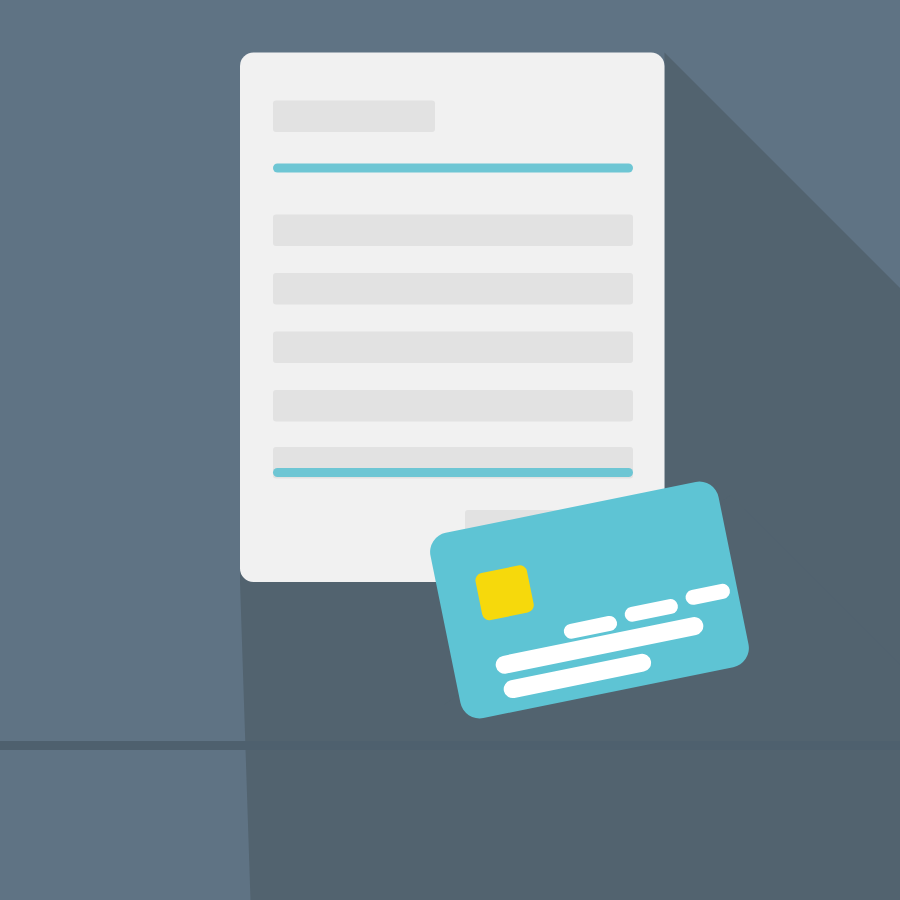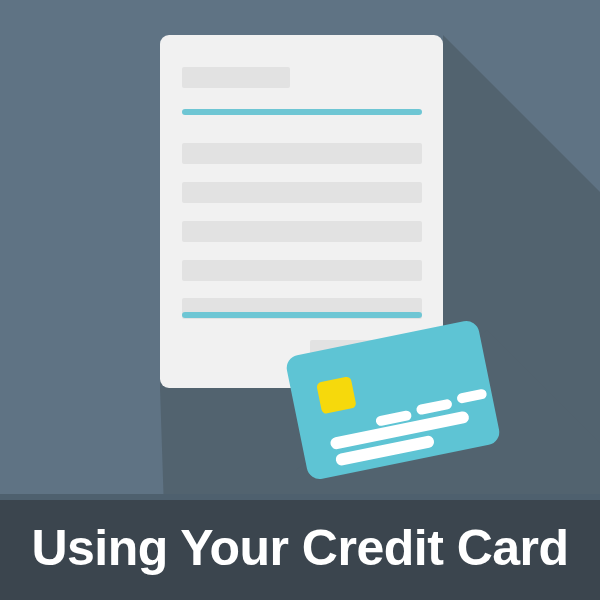--- a/index.html
+++ b/index.html
@@ -164,17 +164,14 @@
 
     <div class="card-seg" style="left:77px; top:76px; width:36px;"></div>
     <div class="card-seg" style="left:119px; top:73px; width:36px;"></div>
     <div class="card-seg" style="left:161px; top:70px; width:30px;"></div>
 
     <div class="card-bar" style="left:28px; top:88px; width:141px;"></div>
     <div class="card-bar" style="left:30px; top:105px; width:100px;"></div>
   </div>
 
   <div class="banner-stripe"></div>
-  <div class="banner">
-    <h1 class="banner-title">Using Your Credit Card</h1>
-  </div>
 
 </div>
 
 </body></html>

